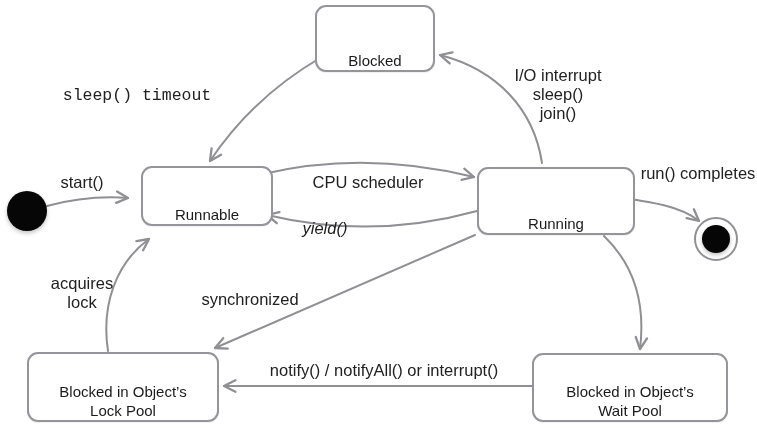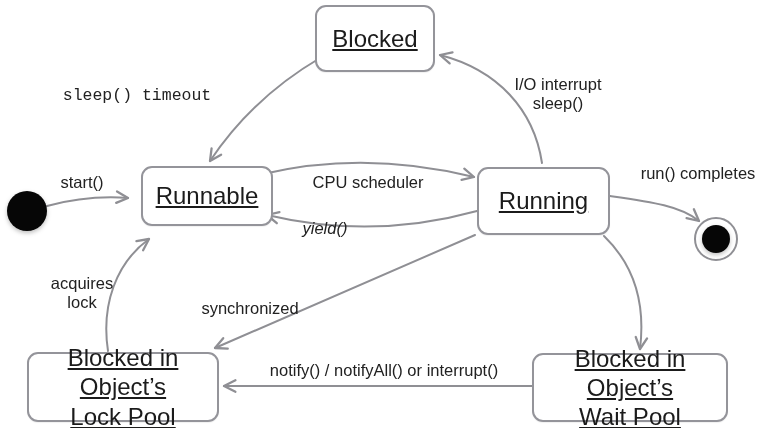--- a/index.html
+++ b/index.html
@@ -5,25 +5,24 @@
   * { margin:0; padding:0; box-sizing:border-box; }
   html,body { background:#ffffff; }
   body { font-family:"Liberation Sans", sans-serif; }
   .stage {
     position:relative; width:757px; height:428px;
     background:#ffffff; overflow:hidden;
   }
   .stage > svg { position:absolute; left:0; top:0; }
   .node {
     position:absolute; display:flex; flex-direction:column;
-    align-items:center; justify-content:center;
+    align-items:center; justify-content:flex-end;
     background:#ffffff; border:2px solid #94949a; border-radius:11px;
-    color:#1b1b1b; font-size:24px; line-height:1.22; text-align:center;
+    color:#1b1b1b; font-size:15px; line-height:1.22; text-align:center;
     box-shadow:0 1px 1px rgba(0,0,0,0.06);
-    text-decoration:underline;
   }
   .node span { display:block; }
   .elabel {
     position:absolute; transform:translate(-50%,-50%);
     color:#222222; font-size:16.5px; line-height:19px;
     text-align:center; white-space:nowrap;
   }
   .shadowed { filter:drop-shadow(0 2px 2px rgba(0,0,0,0.25)); }
 </style>
 </head>
@@ -59,21 +58,21 @@
   </svg>
 
   <div class="node" style="left:315px; top:5px; width:120px; height:67px;">
     <span>Blocked</span>
   </div>
 
   <div class="node" style="left:141px; top:166px; width:132px; height:60px;">
     <span>Runnable</span>
   </div>
 
-  <div class="node" style="left:477px; top:167px; width:133px; height:68px;">
+  <div class="node" style="left:477px; top:167px; width:158px; height:68px;">
     <span>Running</span>
   </div>
 
   <div class="node" style="left:27px; top:352px; width:192px; height:70px;">
     <span>Blocked in Object’s</span>
     <span>Lock Pool</span>
   </div>
 
   <div class="node" style="left:532px; top:353px; width:196px; height:69px;">
     <span>Blocked in Object’s</span>
@@ -82,31 +81,32 @@
 
   <div class="elabel" style="left:82px; top:182px;">start()</div>
 
   <div class="elabel" style="left:137px; top:95px;font-family:Liberation Mono, monospace;">
     <div>sleep() timeout</div>
   </div>
 
   <div class="elabel" style="left:558px; top:94px;">
     <div>I/O interrupt</div>
     <div>sleep()</div>
+    <div>join()</div>
   </div>
 
   <div class="elabel" style="left:368px; top:182px;">CPU scheduler</div>
 
   <div class="elabel" style="left:325px; top:228px;font-style:italic;">yield()</div>
 
   <div class="elabel" style="left:686px; top:173px;padding-left:24px;">run() completes</div>
 
   <div class="elabel" style="left:82px; top:293px;">
     <div>acquires</div>
     <div>lock</div>
   </div>
 
-  <div class="elabel" style="left:250px; top:299px;margin-top:9px;">synchronized</div>
+  <div class="elabel" style="left:250px; top:299px;">synchronized</div>
 
 
   <div class="elabel" style="left:384px; top:370px;">notify() / notifyAll() or interrupt()</div>
 
 </div>
 
 </body></html>

